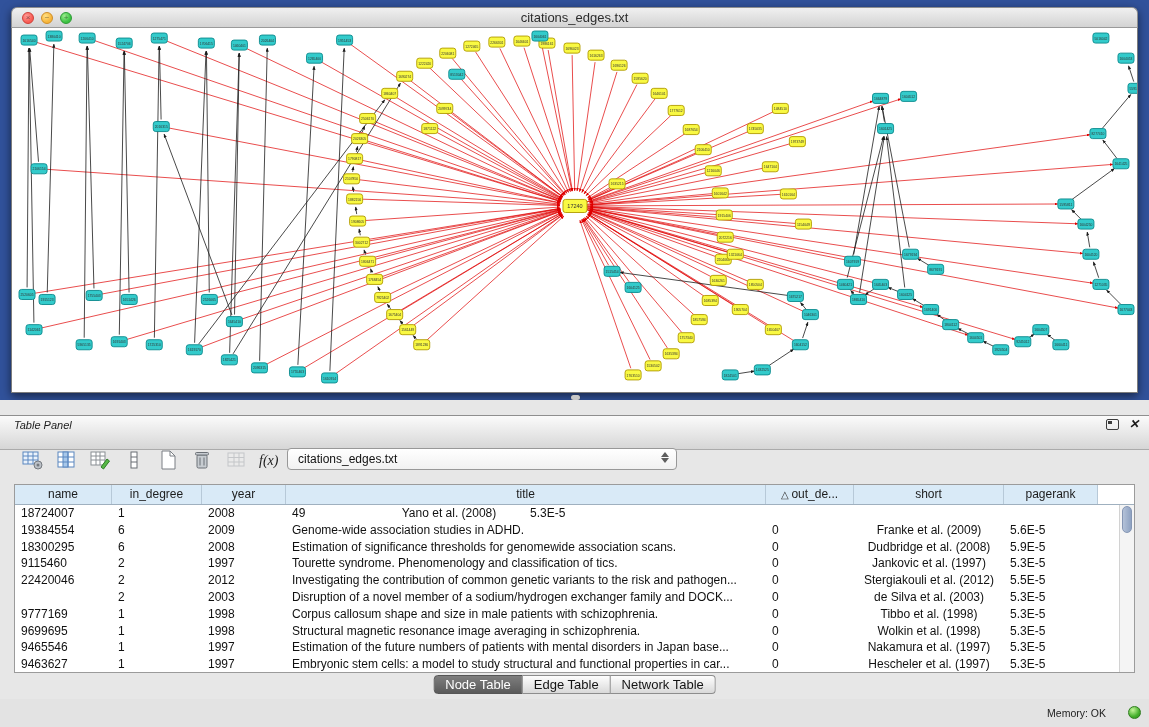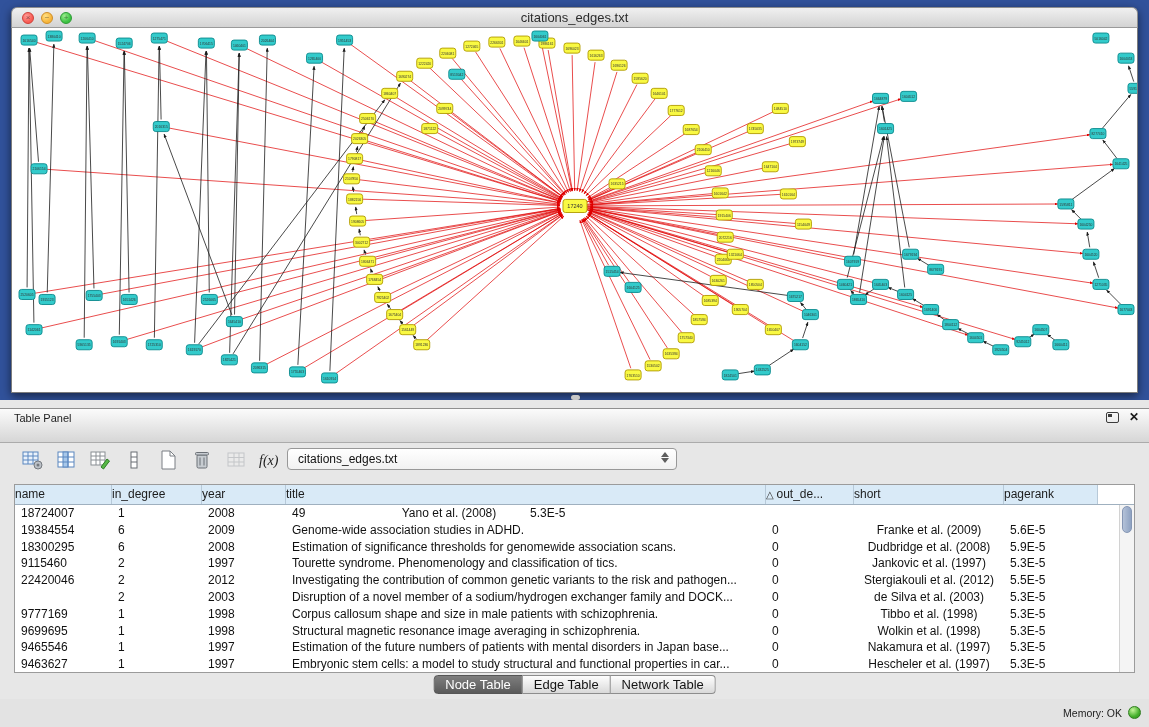--- a/index.html
+++ b/index.html
@@ -25,24 +25,24 @@
   .light.green  { background:radial-gradient(circle at 35% 30%, #9bef8e, #3cc242 65%); border:1px solid #2c9a33; }
   .canvas { position:absolute; left:0; top:21px; right:0; bottom:0; background:#fff;
     border:1px solid #7c7c7c; border-top:none; overflow:hidden; }
   .canvas svg { width:100%; height:100%; display:block; }
   .splitter-dot { position:absolute; left:571px; top:395px; width:9px; height:5px;
     border-radius:3px; background:#c7c7c7; box-shadow:0 0 1px #333; }
 
   
   .table-panel { position:absolute; left:0; top:400px; width:1149px; height:327px;
     background:#e7e7e7; }
-  .panel-header { position:absolute; left:0; top:8px; right:0; height:35px;
+  .panel-header { position:absolute; left:0; top:15px; right:0; height:35px;
     background:linear-gradient(#fbfbfb,#d6d6d6); border-top:1px solid #8f8f8f;
     border-bottom:1px solid #ababab; font-size:11px; color:#1d1d1d;
-    line-height:18px; padding-left:14px; }
+    line-height:18px; padding-left:14px;font-style:italic; }
   .ph-icons { position:absolute; right:10px; top:2px; display:flex; gap:10px;
     align-items:center; }
   .float-ic { width:13px; height:11px; border:1.5px solid #3c3c3c; border-radius:2px;
     position:relative; display:inline-block; }
   .float-ic:before { content:""; position:absolute; left:1px; top:1px; width:4px;
     height:3px; background:#3c3c3c; }
   .close-ic { font-size:12px; font-weight:bold; color:#1a1a1a; line-height:13px; }
 
   .toolbar { position:absolute; left:18px; top:44px; height:30px; display:flex;
     align-items:flex-end; gap:6px; }
@@ -56,21 +56,21 @@
     flex-direction:column; gap:1px; }
   .combo-arrows i { width:0; height:0; border-left:4px solid transparent;
     border-right:4px solid transparent; display:block; }
   .arr-up   { border-bottom:5px solid #5e5e5e; }
   .arr-down { border-top:5px solid #5e5e5e; }
 
   .table { position:absolute; left:14px; top:84px; width:1121px; height:189px;
     background:#fff; border:1px solid #9b9b9b; }
   .thead { display:flex; height:20px; background:#d9eaf7;
     border-bottom:1px solid #9fb0bf; }
-  .th { font-size:12px; color:#1c1c1c; line-height:19px;
+  .th { font-size:12px; color:#1c1c1c; text-align:center; line-height:19px;
     border-right:1px solid #b7c9d8; overflow:hidden; white-space:nowrap;
     flex:none; }
   .th.filler { border-right:none; background:#fff; }
   .sortg { font-size:10px; color:#333; }
   .tbody { position:absolute; left:0; top:20px; right:15px; bottom:0;
     overflow:hidden; }
   .tr { display:flex; height:16.8px; }
   .td { font-size:12px; color:#111; line-height:16.5px; white-space:nowrap;
     overflow:hidden; padding-left:6px; flex:none; }
   .td.center { text-align:center; padding-left:0; }
@@ -86,21 +86,21 @@
     border:1px solid #8d8d8d; border-left:none;
     background:linear-gradient(#fefefe,#d9d9d9); cursor:default; }
   .tab:first-child { border-left:1px solid #8d8d8d; border-radius:4px 0 0 4px; }
   .tab:last-child { border-radius:0 4px 4px 0; }
   .tab.selected { background:linear-gradient(#7e7e7e,#5a5a5a); color:#fff;
     border-color:#565656; }
 
   .statusbar { position:absolute; left:0; bottom:0; right:0; height:28px;
     background:#e3e3e3; }
   .mem-wrap { position:absolute; right:8px; top:7px; display:flex;
-    align-items:center; gap:6px; }
+    align-items:center; gap:22px; }
   .mem-label { font-size:10.5px; color:#222; }
   .memory-ball { width:13px; height:13px; border-radius:50%;
     background:radial-gradient(circle at 35% 28%, #c4f59a, #45b02c 60%, #2f8c1c);
     border:1px solid #2e7d1e; }
 </style>
 </head>
 <body>
 
 <div class="desktop">
   <div class="net-window">

